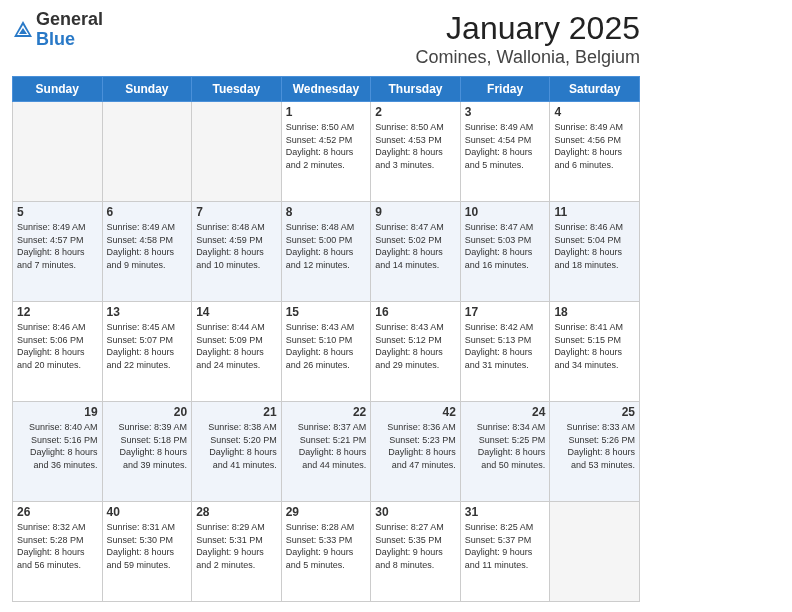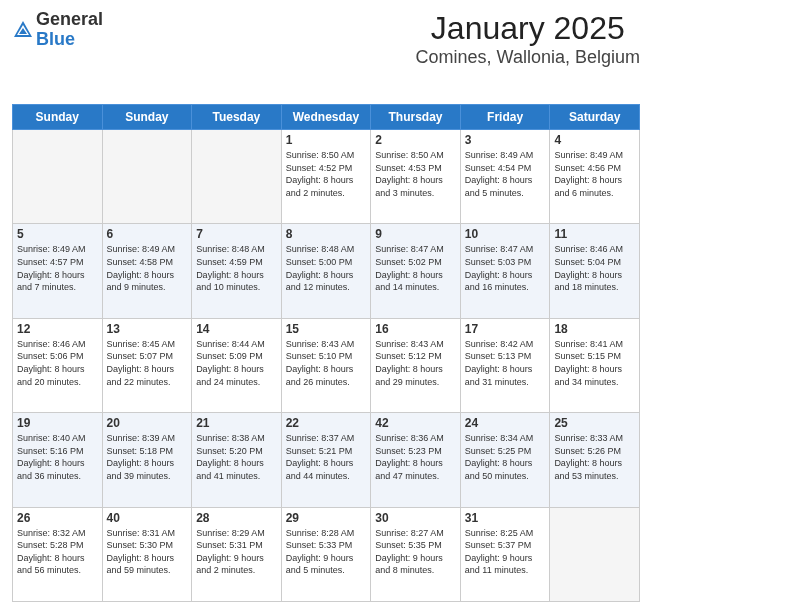--- a/index.html
+++ b/index.html
@@ -33,38 +33,37 @@
       font-weight: bold;
       line-height: 1.1;
     }
     .logo-general { color: #333; }
     .logo-blue { color: #2979c7; }
     .logo-icon {
       width: 22px;
       height: 22px;
     }
     .title-block {
-      text-align: center;
+      text-align: right;
     }
     .month-title {
       font-size: 32px;
       font-weight: normal;
       color: #222;
     }
     .subtitle {
       font-size: 18px;
       color: #444;
     }
     .calendar {
       flex: 1;
       border: 1px solid #ccc;
       border-collapse: collapse;
       width: 100%;
       table-layout: fixed;
-      margin-top: 28px;
     }
     .calendar th {
       background: #2979c7;
       color: #fff;
       font-size: 12px;
       font-weight: bold;
       text-align: center;
       padding: 5px 2px;
       border: 1px solid #4a90d9;
     }
@@ -94,21 +93,21 @@
     }
     .day-info {
       line-height: 1.4;
       font-size: 9px;
       color: #333;
     }
     
     .row-1 td:not(.empty) { background: #fff; }
     .row-2 td:not(.empty) { background: #f0f4fa; }
     .row-3 td:not(.empty) { background: #fff; }
-    .row-4 td:not(.empty) { background: #f0f4fa; }
+    .row-4 td:not(.empty) { background: #f0f4fa; text-align: right; }
     .row-5 td:not(.empty) { background: #fff; }
   </style>
 </head>
 <body>
 
 <div class="page">
   <div class="header">
     <div class="logo">
       <svg class="logo-icon" viewBox="0 0 22 22">
         <polygon points="11,2 20,18 2,18" fill="#2979c7"></polygon>

